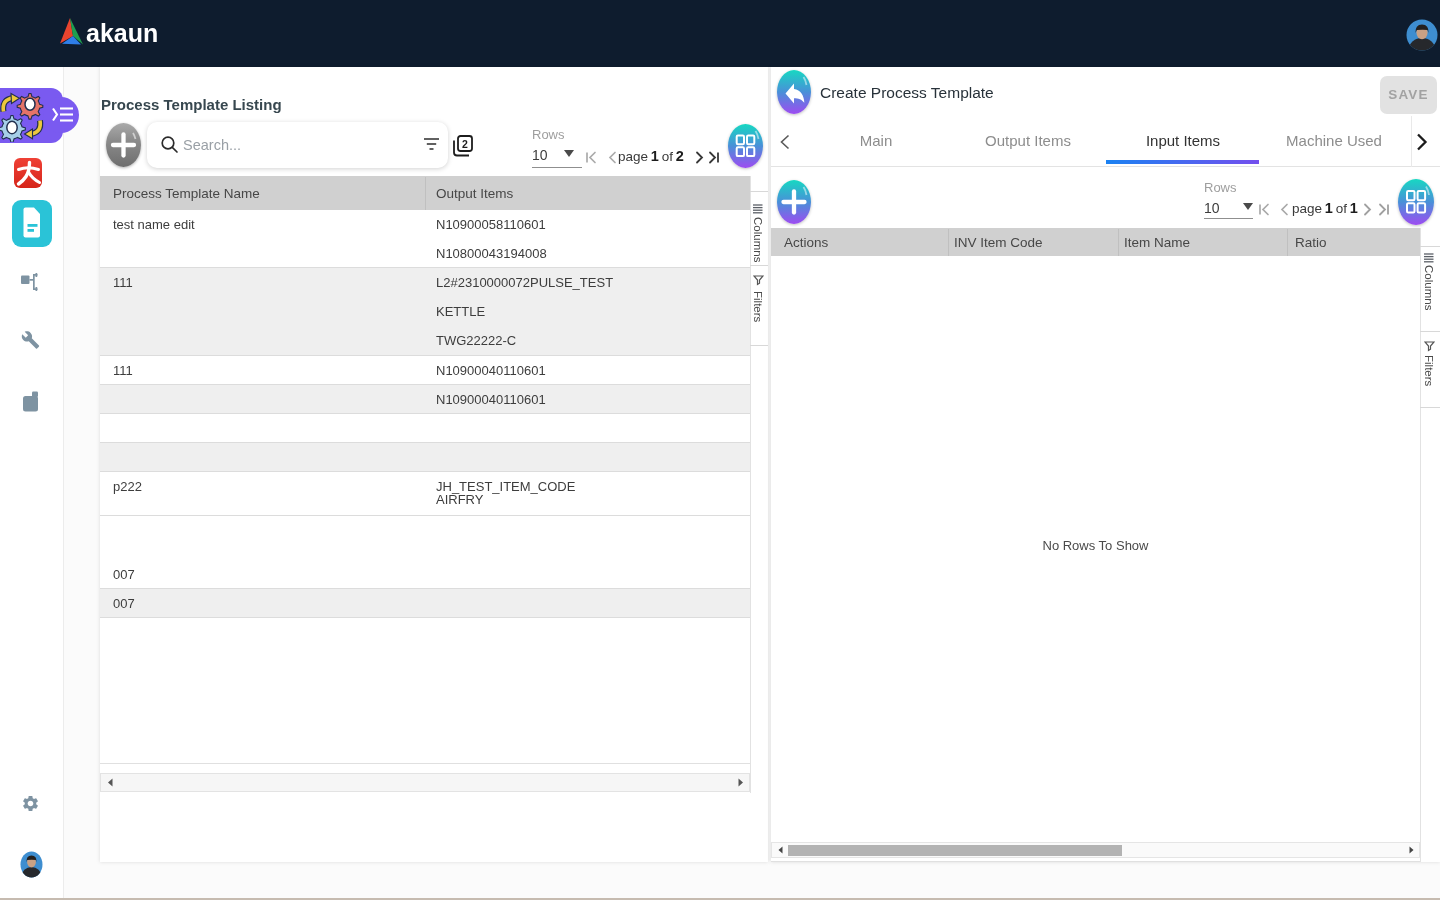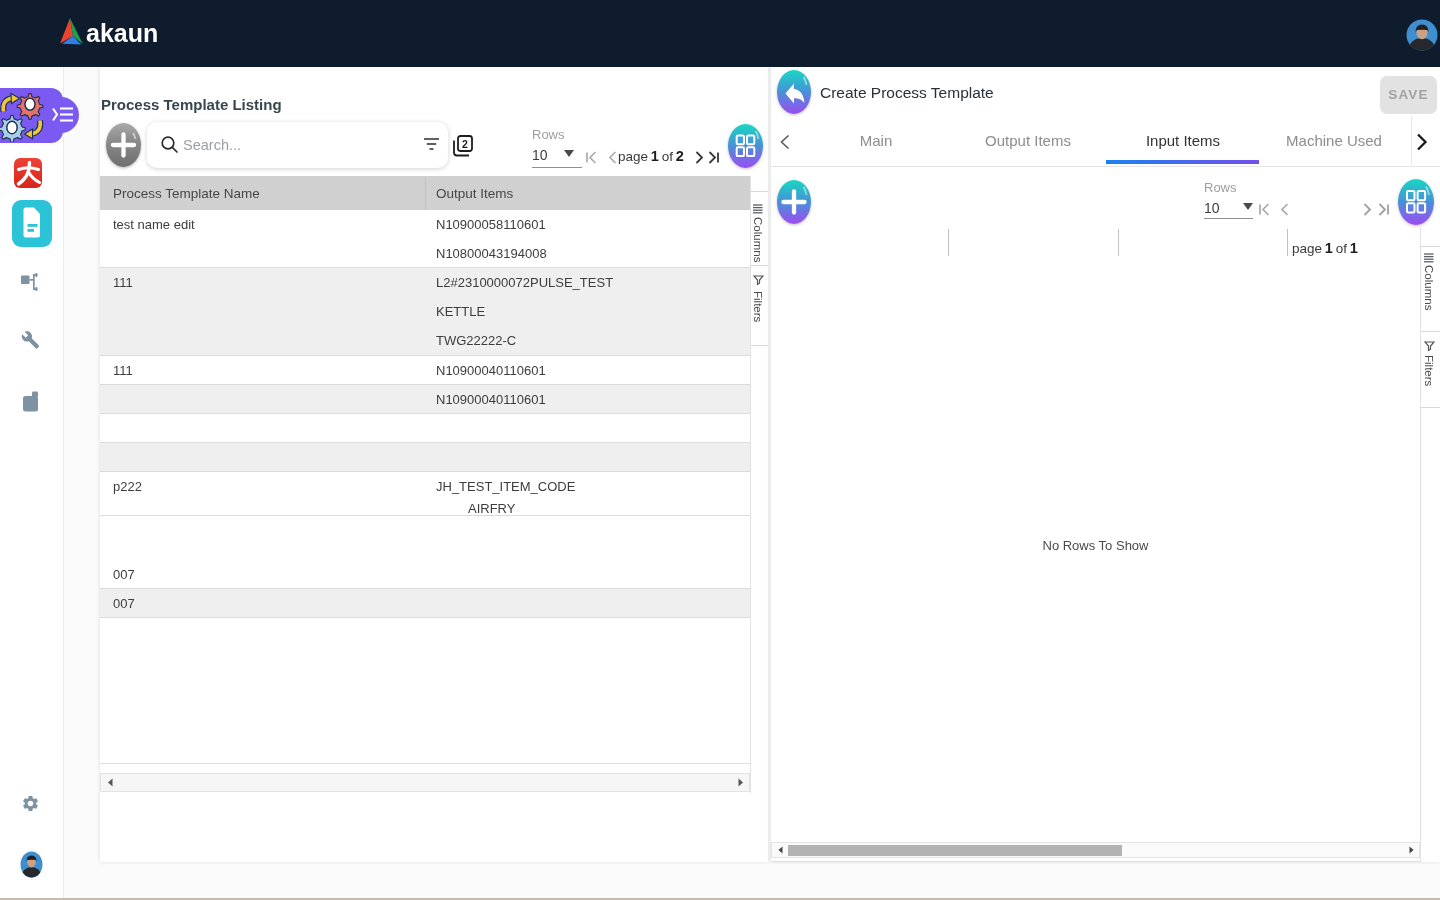--- a/index.html
+++ b/index.html
@@ -224,21 +224,21 @@
     <div class="cell" style="left:336px;top:0;">N10900040110601</div>
   </div>
   <div class="row" style="top:318px;height:29px;background:#efefef;">
     <div class="cell" style="left:336px;top:0;">N10900040110601</div>
   </div>
   <div class="row" style="top:347px;height:29px;background:#fff;"></div>
   <div class="row" style="top:376px;height:29px;background:#efefef;"></div>
   <div class="row" style="top:405px;height:44px;background:#fff;">
     <div class="cell" style="left:13px;top:0;">p222</div>
     <div class="cell" style="left:336px;top:0;">JH_TEST_ITEM_CODE</div>
-    <div class="cell" style="left:336px;top:22px;margin-left:32px;">AIRFRY</div>
+    <div class="cell" style="left:336px;top:13px;">AIRFRY</div>
   </div>
   <div class="row" style="top:493px;height:29px;background:#fff;">
     <div class="cell" style="left:13px;top:0;">007</div>
   </div>
   <div class="row" style="top:522px;height:29px;background:#efefef;">
     <div class="cell" style="left:13px;top:0;">007</div>
   </div>
 
   <div class="abs" style="left:0;top:696px;width:650px;height:1px;background:#e0e0e0;"></div>
   <div class="abs" style="left:0;top:706px;width:650px;height:19px;background:#f6f6f6;border:1px solid #e3e3e3;"></div>
@@ -301,39 +301,45 @@
   <div class="rowsval" style="left:433px;top:133px;">10</div>
   <div class="abs" style="left:433px;top:151px;width:49px;height:1px;background:#8f8f8f;"></div>
   <div class="caret" style="left:472px;top:136px;"></div>
   <svg class="abs" style="left:487px;top:136px" width="13" height="13" viewBox="0 0 13 13">
     <line x1="2" y1="1.5" x2="2" y2="11.5" stroke="#a9a9a9" stroke-width="1.7"></line>
     <polyline points="10,1.5 5,6.5 10,11.5" fill="none" stroke="#a9a9a9" stroke-width="1.7" stroke-linecap="round"></polyline>
   </svg>
   <svg class="abs" style="left:507px;top:136px" width="13" height="13" viewBox="0 0 13 13">
     <polyline points="9,1.5 4,6.5 9,11.5" fill="none" stroke="#a9a9a9" stroke-width="1.7" stroke-linecap="round"></polyline>
   </svg>
-  <div class="pgtxt" style="left:521px;top:133px;margin-top:40px;">page <span class="pgnum">1</span> of <span class="pgnum">1</span></div>
+  <div class="pgtxt" style="left:521px;top:133px;">page <span class="pgnum">1</span> of <span class="pgnum">1</span></div>
   <svg class="abs" style="left:590px;top:136px" width="13" height="13" viewBox="0 0 13 13">
     <polyline points="4,1.5 9,6.5 4,11.5" fill="none" stroke="#a0a0a0" stroke-width="1.8" stroke-linecap="round"></polyline>
   </svg>
   <svg class="abs" style="left:606px;top:136px" width="13" height="13" viewBox="0 0 13 13">
     <polyline points="3,1.5 8,6.5 3,11.5" fill="none" stroke="#a0a0a0" stroke-width="1.8" stroke-linecap="round"></polyline>
     <line x1="11" y1="1.5" x2="11" y2="11.5" stroke="#a0a0a0" stroke-width="1.8"></line>
   </svg>
   <div class="oval" style="left:627px;top:112px;width:36px;height:46px;"></div>
   <svg class="abs" style="left:627px;top:112px" width="36" height="46" viewBox="0 0 36 46">
     <g fill="none" stroke="#fff" stroke-width="2">
       <rect x="9" y="12" width="7.5" height="9.2" rx="1.2"></rect>
       <rect x="19.6" y="12" width="7.5" height="9.2" rx="1.2"></rect>
       <rect x="9" y="24.3" width="7.5" height="9.2" rx="1.2"></rect>
       <rect x="19.6" y="24.3" width="7.5" height="9.2" rx="1.2"></rect>
     </g>
     <path d="M28 7.5 A 15.5 19 0 0 1 31 16" fill="none" stroke="rgba(255,255,255,0.5)" stroke-width="1.8"></path>
   </svg>
 
+  <div class="hdr" style="left:0;top:161px;width:649px;height:28px;">
+    <span style="left:13px;">Actions</span>
+    <span style="left:183px;">INV Item Code</span>
+    <span style="left:353px;">Item Name</span>
+    <span style="left:524px;">Ratio</span>
+  </div>
   <div class="vsep" style="left:177px;top:162px;height:27px;"></div>
   <div class="vsep" style="left:347px;top:162px;height:27px;"></div>
   <div class="vsep" style="left:516px;top:162px;height:27px;"></div>
 
   <div class="abs" style="left:0;top:471px;width:649px;text-align:center;font-size:13px;color:#4a4a4a;">No Rows To Show</div>
 
   <div class="abs" style="left:0;top:775px;width:649px;height:16px;background:#fafafa;border:1px solid #e5e5e5;"></div>
   <div class="abs" style="left:17px;top:777.5px;width:334px;height:11px;background:#b3b3b3;"></div>
   <svg class="abs" style="left:6px;top:779px" width="8" height="8" viewBox="0 0 8 8">
       <polygon points="5.5,0.5 1.5,4 5.5,7.5" fill="#444"></polygon>

